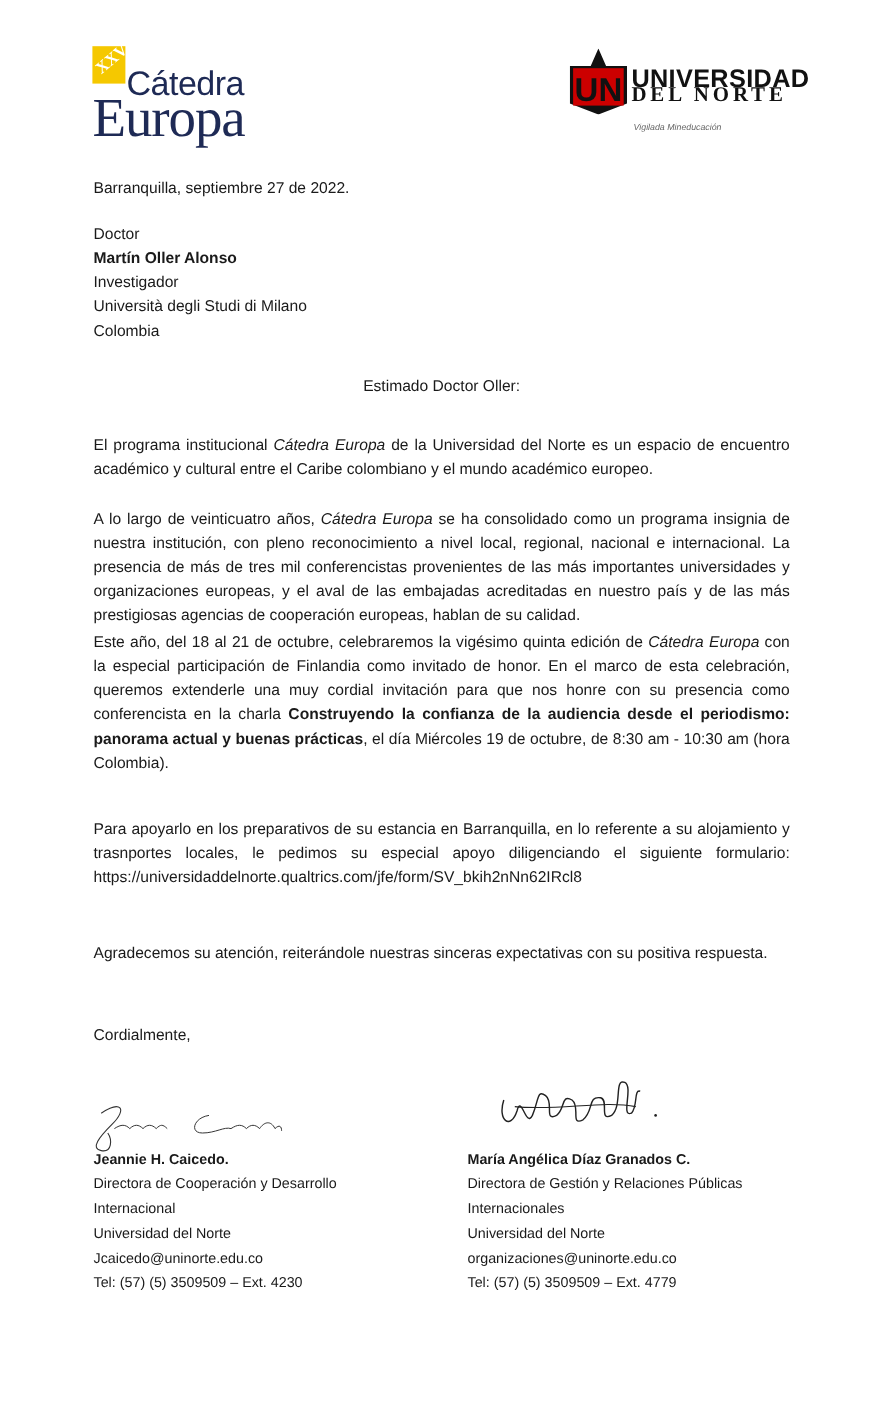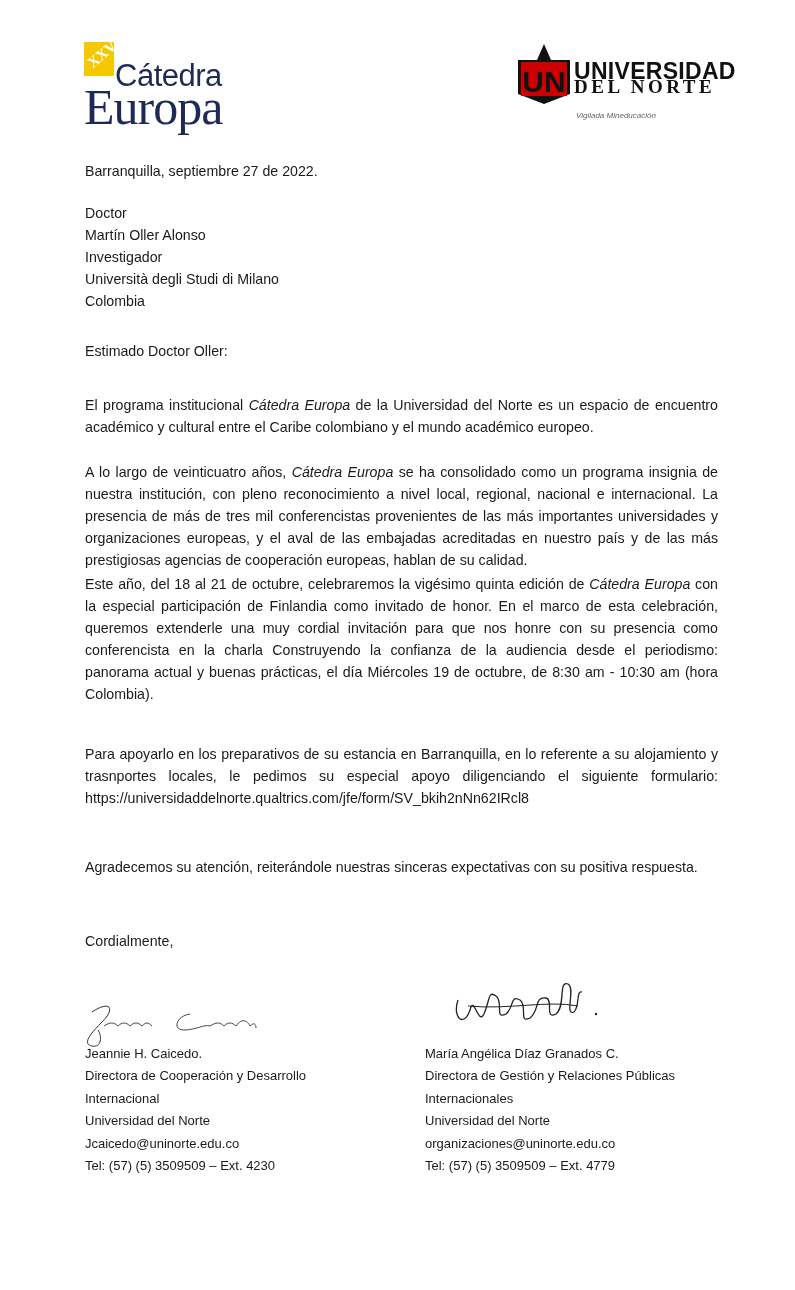--- a/index.html
+++ b/index.html
@@ -11,21 +11,21 @@
   .logo-ce .xxv { position:absolute; left:2px; top:4px; color:#fff; font-weight:bold; font-size:15px; transform:rotate(-40deg); font-family:"Liberation Serif", serif; }
   .logo-ce .catedra { position:absolute; left:31px; top:16px; font-size:31px; color:#1e2a55; font-family:"Liberation Sans", sans-serif; letter-spacing:-0.5px; }
   .logo-ce .europa { position:absolute; left:0; top:40px; font-size:50px; color:#1e2a55; font-family:"Liberation Serif", serif; line-height:50px; letter-spacing:-1px; }
   .logo-un { position:absolute; left:518px; top:44px; width:210px; height:80px; }
   .logo-un .star { position:absolute; left:0; top:0; width:52px; height:60px; }
   .logo-un .t1 { position:absolute; left:56px; top:14px; font-weight:bold; font-size:23px; color:#111; letter-spacing:0.3px; font-family:"Liberation Sans", sans-serif; }
   .logo-un .t2 { position:absolute; left:56px; top:32px; font-weight:bold; font-size:19px; color:#111; letter-spacing:3.5px; font-family:Liberation Serif, serif; }
   .logo-un .vig { position:absolute; left:58px; top:67px; font-size:8px; font-style:italic; color:#666; }
   .txt { position:absolute; left:85px; width:633px; font-size:14.2px; line-height:22px; font-family:"Liberation Sans", sans-serif; }
   .just { text-align:justify; }
-  .b { font-weight:normal; }
+  .b { font-weight:bold; }
   .i { font-style:italic; }
   .sig-block { position:absolute; font-size:13px; line-height:22.4px; }
   .sig-img { position:absolute; }
 </style>
 </head>
 <body>
 
 <div class="page">
 
   <div class="logo-ce">
@@ -50,21 +50,21 @@
   <div class="txt" style="top:160px;">Barranquilla, septiembre 27 de 2022.</div>
 
   <div class="txt" style="top:202px;">
     <div>Doctor</div>
     <div class="b">Martín Oller Alonso</div>
     <div>Investigador</div>
     <div>Università degli Studi di Milano</div>
     <div>Colombia</div>
   </div>
 
-  <div class="txt" style="top:340px;">Estimado Doctor Oller:</div>
+  <div class="txt" style="top:340px;text-align:center;">Estimado Doctor Oller:</div>
 
   <div class="txt just" style="top:394px;">
     <span>El programa institucional </span><span class="i">Cátedra Europa</span><span> de la Universidad del Norte es un espacio de encuentro académico y cultural entre el Caribe colombiano y el mundo académico europeo.</span>
   </div>
 
   <div class="txt just" style="top:461px;">
     <span>A lo largo de veinticuatro años, </span><span class="i">Cátedra Europa</span><span> se ha consolidado como un programa insignia de nuestra institución, con pleno reconocimiento a nivel local, regional, nacional e internacional. La presencia de más de tres mil conferencistas provenientes de las más importantes universidades y organizaciones europeas, y el aval de las embajadas acreditadas en nuestro país y de las más prestigiosas agencias de cooperación europeas, hablan de su calidad.</span>
   </div>
 
   <div class="txt just" style="top:573px;">

